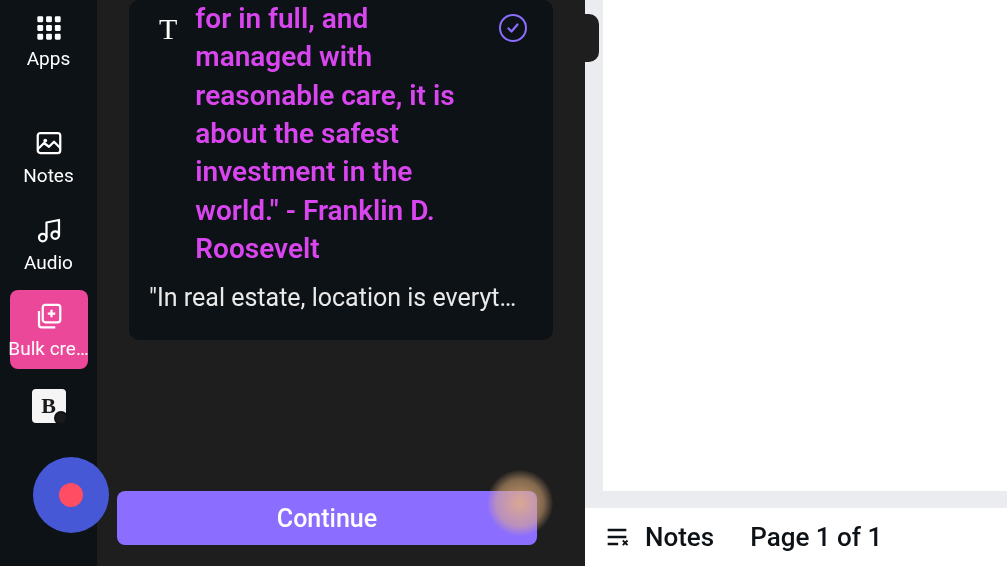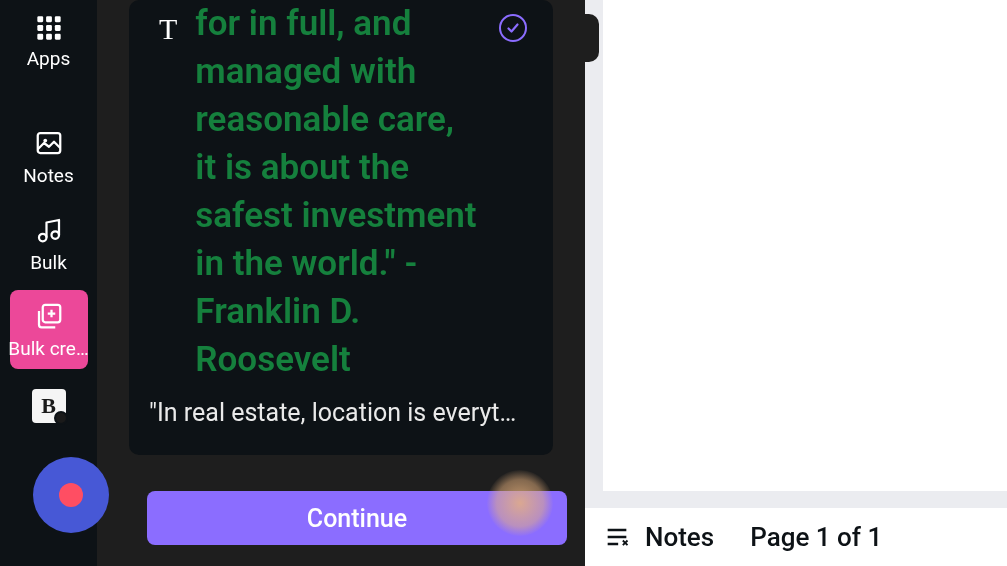--- a/index.html
+++ b/index.html
@@ -162,22 +162,22 @@
     flex-shrink: 0;
   }
   .text-icon {
     font-family: Georgia, "Times New Roman", serif;
     font-size: 30px;
     color: #fff;
     font-weight: 500;
     line-height: 1;
   }
   .quote-text {
-    color: #15803d;
-    font-size: 35px;
+    color: #d946ef;
+    font-size: 28px;
     font-weight: 600;
     line-height: 1.37;
     flex: 1;
     padding-right: 40px;
   }
   .check-circle {
     position: absolute;
     right: 26px;
     top: 14px;
     width: 28px;
@@ -195,21 +195,21 @@
     font-weight: 400;
     margin-top: 14px;
     margin-left: -10px;
     white-space: nowrap;
     overflow: hidden;
     text-overflow: ellipsis;
   }
   
   .continue-btn {
     position: absolute;
-    left: 50px;
+    left: 20px;
     bottom: 21px;
     width: 420px;
     height: 54px;
     background: #8b6dff;
     border-radius: 8px;
     display: flex;
     align-items: center;
     justify-content: center;
     color: #fff;
     font-size: 25px;
@@ -322,21 +322,21 @@
   </div>
 
   <div class="sidebar-item">
     <div class="sidebar-icon">
       <svg width="30" height="30" viewBox="0 0 24 24" fill="none" stroke="#fff" stroke-width="1.8">
         <circle cx="7" cy="18" r="3"></circle>
         <circle cx="17" cy="16" r="3"></circle>
         <path d="M10 18 L10 6 L20 4 L20 16" stroke-linejoin="round"></path>
       </svg>
     </div>
-    <div class="sidebar-label">Bulk</div>
+    <div class="sidebar-label">Audio</div>
   </div>
 
   <div class="sidebar-item active">
     <div class="sidebar-icon">
       <svg width="30" height="30" viewBox="0 0 24 24" fill="none" stroke="#fff" stroke-width="1.8">
         <rect x="7" y="3" width="14" height="14" rx="2"></rect>
         <path d="M14 7 L14 13 M11 10 L17 10"></path>
         <path d="M4 8 L4 19 Q4 21 6 21 L17 21"></path>
       </svg>
     </div>

